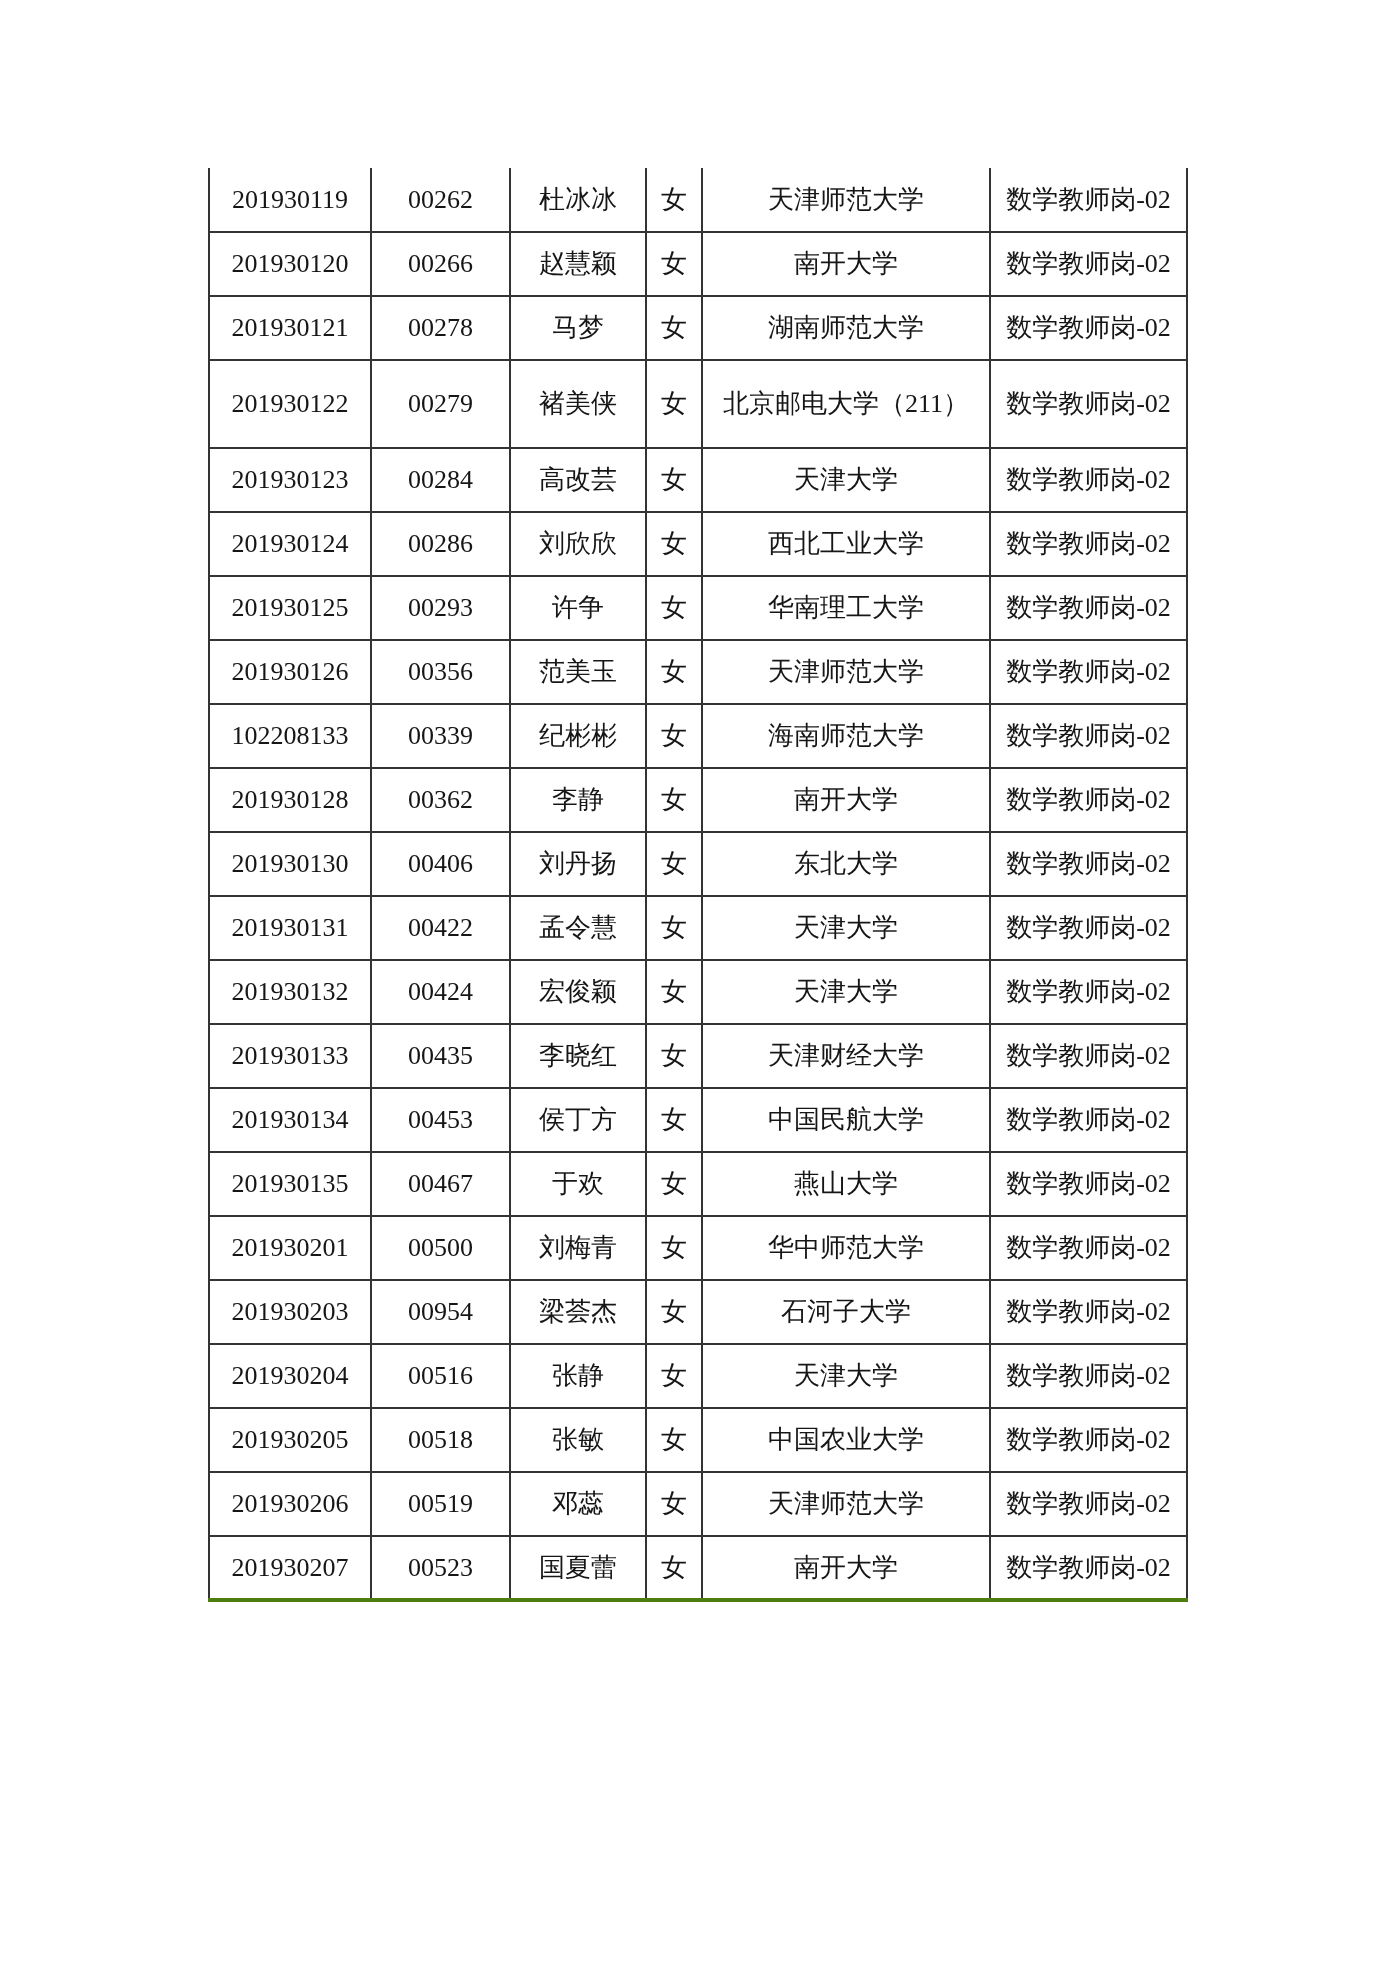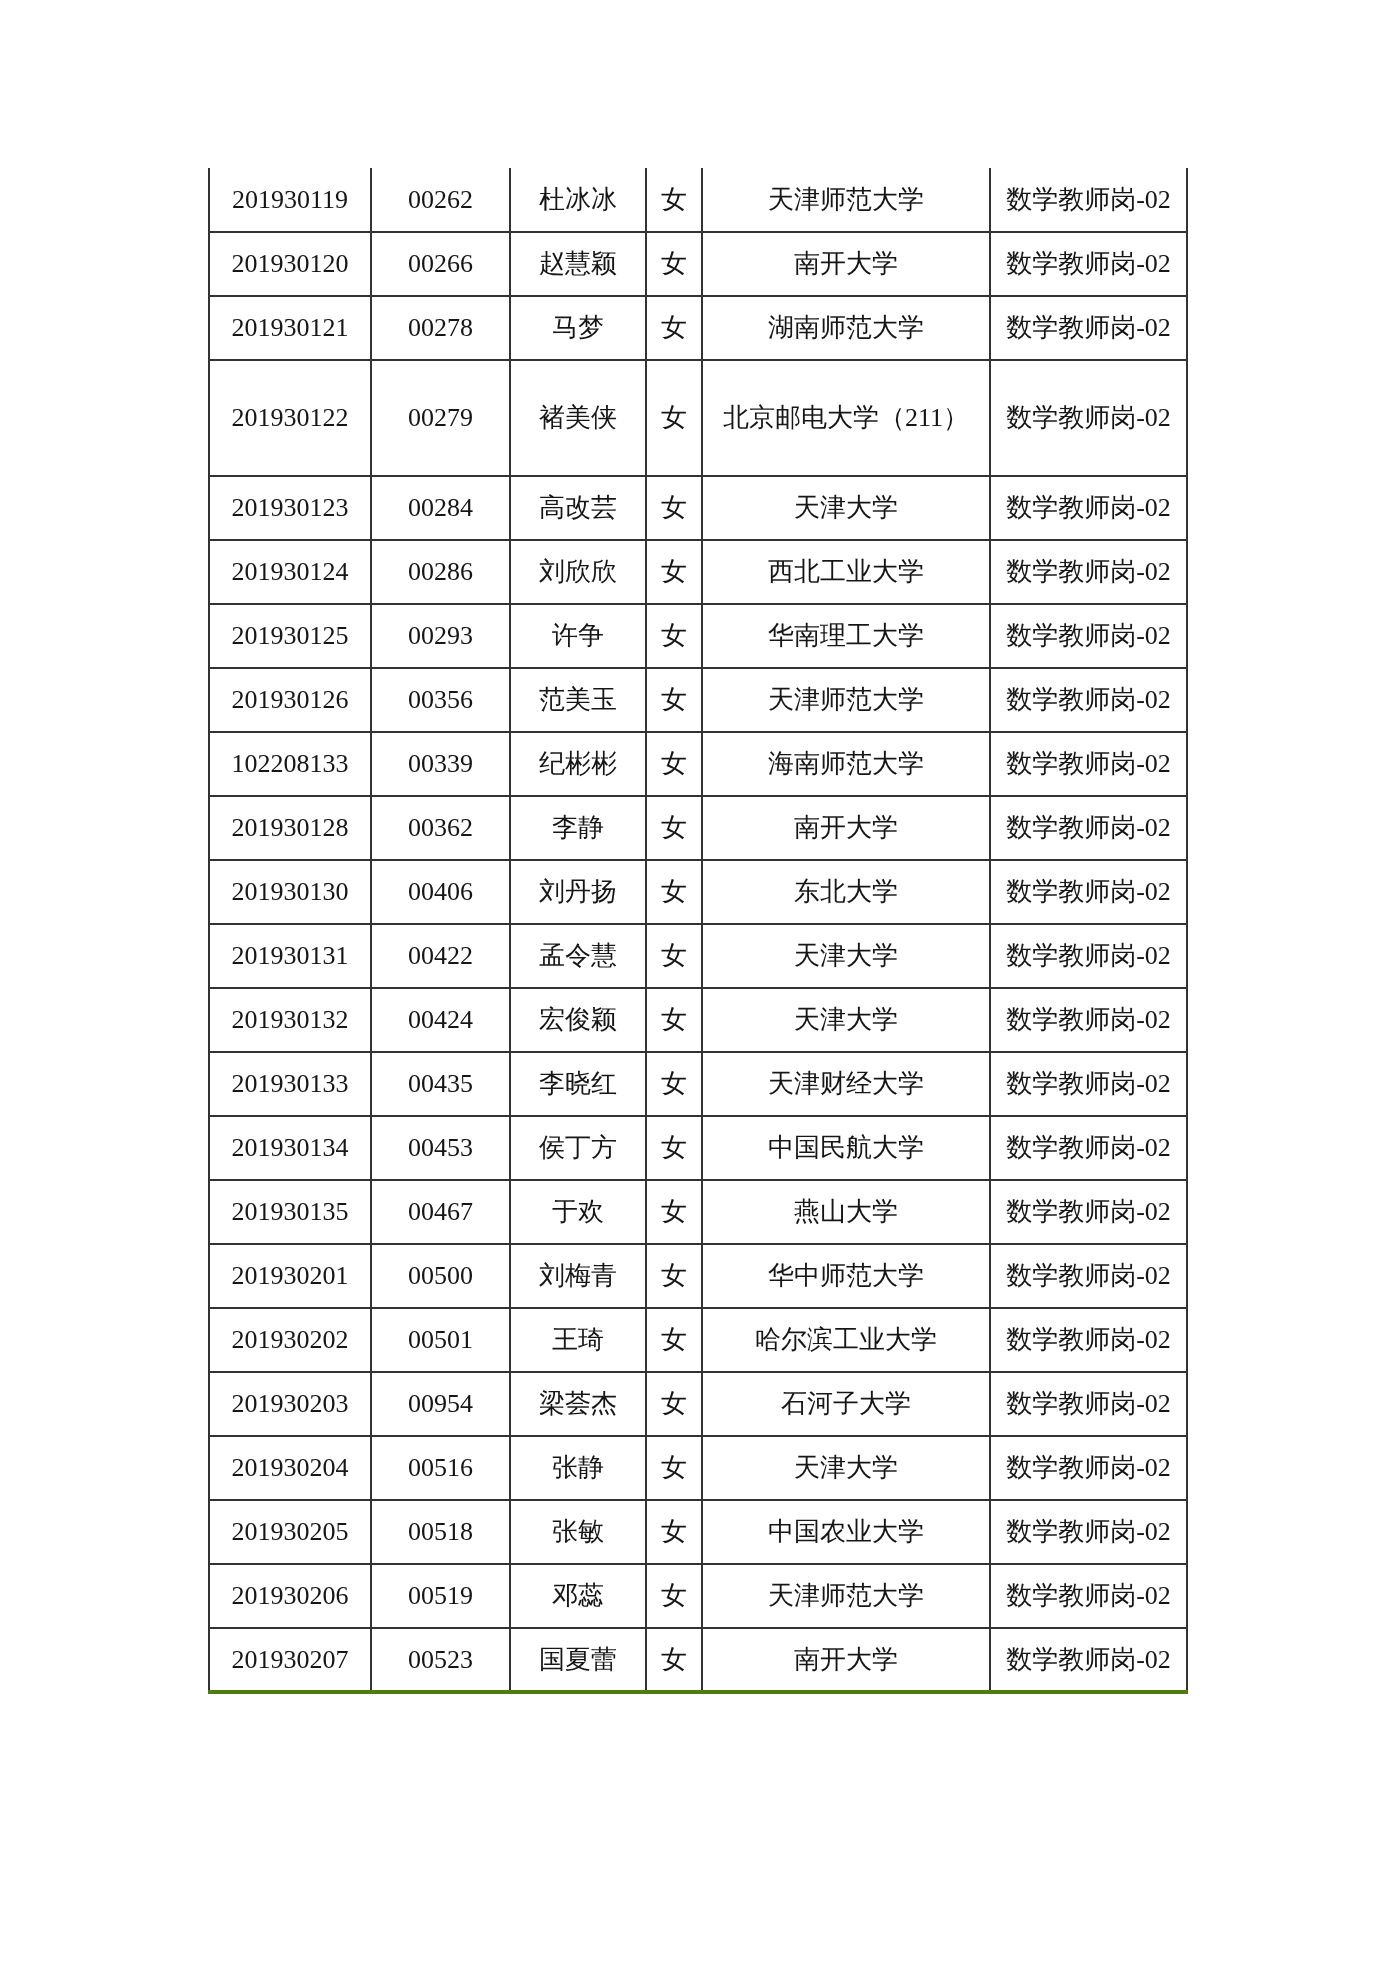--- a/index.html
+++ b/index.html
@@ -40,21 +40,21 @@
   }
   
   table.roster tr:last-child td {
     border-bottom: 4px solid #4d7c0f;
   }
   table.roster tr {
     height: 64px;
     padding-left: 36px;
   }
   table.roster tr.tall {
-    height: 116px;
+    height: 88px;
   }
   col.c-reg   { width: 162px; }
   col.c-exam  { width: 139px; }
   col.c-name  { width: 136px; }
   col.c-sex   { width: 56px;  }
   col.c-school{ width: 288px; }
   col.c-post  { width: 197px; }
 </style>
 </head>
 <body>
@@ -200,28 +200,20 @@
   </tr>
         <tr>
     <td>201930201</td>
     <td>00500</td>
     <td>刘梅青</td>
     <td>女</td>
     <td>华中师范大学</td>
     <td>数学教师岗-02</td>
   </tr>
         <tr>
-    <td>201930202</td>
-    <td>00501</td>
-    <td>王琦</td>
-    <td>女</td>
-    <td>哈尔滨工业大学</td>
-    <td>数学教师岗-02</td>
-  </tr>
-        <tr>
     <td>201930203</td>
     <td>00954</td>
     <td>梁荟杰</td>
     <td>女</td>
     <td>石河子大学</td>
     <td>数学教师岗-02</td>
   </tr>
         <tr>
     <td>201930204</td>
     <td>00516</td>

